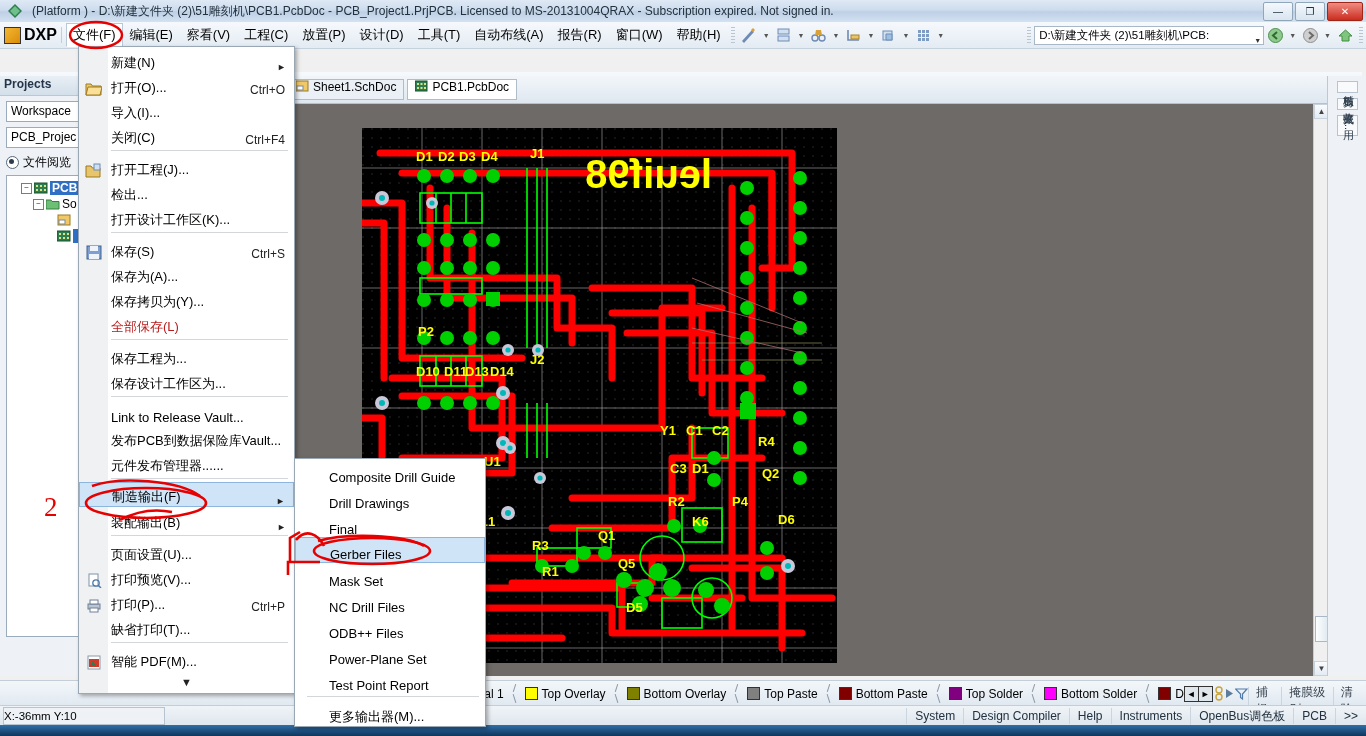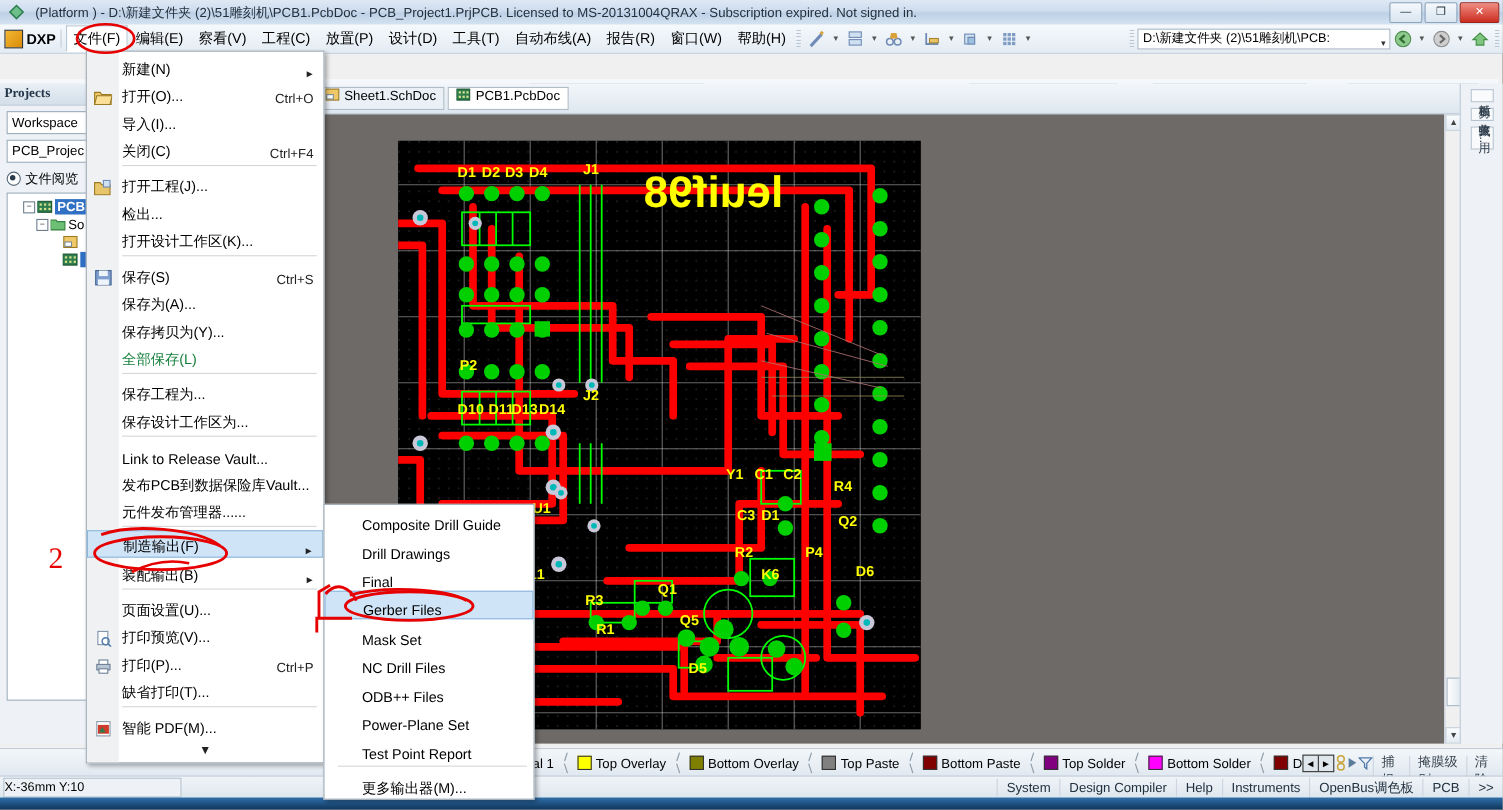--- a/index.html
+++ b/index.html
@@ -21,21 +21,21 @@
   .winbtns{position:absolute;right:3px;top:2px;display:flex;gap:2px;}
   .winbtn{width:28px;height:17px;border:1px solid #8fa6bb;border-radius:2px;
     background:linear-gradient(to bottom,#f4f8fc,#d9e5f0);display:flex;align-items:center;justify-content:center;font-size:10px;color:#22323f;}
   .winbtn.close{background:linear-gradient(to bottom,#f08c82,#cb2d20);border-color:#a02418;color:#fff;width:34px;}
   
   #menubar{
     position:absolute;left:0;top:22px;width:1366px;height:26px;
     background:linear-gradient(to bottom,#f6f9fc,#e3ebf3);
     border-bottom:1px solid #c5d2de;display:flex;align-items:center;
   }
-  .dxp{display:flex;align-items:center;margin-left:4px;gap:3px;font-weight:bold;font-size:13px;}
+  .dxp{display:flex;align-items:center;margin-left:4px;gap:3px;font-weight:bold;font-size:16px;}
   .dxp .sq{width:15px;height:15px;background:linear-gradient(135deg,#f4b731,#d98c0a);border:1px solid #333;}
   .mi{padding:3px 7px;font-size:13px;white-space:nowrap;cursor:default;}
   .mi.sel{background:#fff;border:1px solid #b9c8d6;border-bottom:1px solid #fff;padding:2px 6px;}
   .mtool{width:22px;height:20px;display:inline-flex;align-items:center;justify-content:center;}
   .carat{font-size:7px;color:#555;margin:0 3px;}
   .msep{width:1px;height:16px;background:#c3ced9;margin:0 4px;}
   .gripper{width:4px;height:16px;background:
      repeating-linear-gradient(to bottom,#b9c6d2 0 1px,transparent 1px 3px);margin:0 3px;}
   .pathbox{border:1px solid #a9b8c6;background:#fff;height:17px;line-height:17px;padding:0 14px 0 4px;font-size:11.5px;
      white-space:nowrap;overflow:hidden;position:relative;width:210px;}
@@ -49,21 +49,21 @@
   .tb{width:24px;height:22px;display:inline-flex;align-items:center;justify-content:center;}
   .combo{border:1px solid #a9b8c6;background:#fff;height:18px;line-height:18px;padding:0 16px 0 4px;font-size:12px;
      position:relative;white-space:nowrap;}
   .combo .dd{position:absolute;right:3px;top:6px;font-size:7px;color:#333;}
   
   #leftpanel{
     position:absolute;left:0;top:76px;width:88px;height:600px;background:#eef2f6;
     border-right:1px solid #b7c4d1;
   }
   #panelhdr{height:18px;background:linear-gradient(to bottom,#e9eff5,#d3dfea);
-     border-bottom:1px solid #bac7d4;font-weight:bold;font-size:12px;padding:1px 0 0 4px;color:#25364a;font-family:Liberation Serif, serif;}
+     border-bottom:1px solid #bac7d4;font-weight:bold;font-size:12px;padding:1px 0 0 4px;color:#25364a;}
   .pbox{margin:5px 6px 0 6px;border:1px solid #9aabbb;background:#fff;height:19px;line-height:19px;
      font-size:12px;padding-left:4px;overflow:hidden;white-space:nowrap;}
   .radiorow{display:flex;align-items:center;gap:4px;margin:6px 0 4px 6px;font-size:12px;white-space:nowrap;}
   .radio{width:11px;height:11px;border-radius:50%;border:1px solid #55687a;background:#fff;position:relative;flex:none;}
   .radio:after{content:"";position:absolute;left:2px;top:2px;width:5px;height:5px;border-radius:50%;background:#2b3c4e;}
   #tree{margin:0 6px;border:1px solid #9aabbb;background:#fff;height:460px;overflow:hidden;font-size:12px;}
   .tnode{display:flex;align-items:center;gap:2px;white-space:nowrap;height:16px;}
   .expander{width:9px;height:9px;border:1px solid #6d7f8f;background:#fff;font-size:8px;line-height:7px;text-align:center;flex:none;color:#333;}
   .ticon{width:14px;height:12px;flex:none;}
   .tlabel{font-size:12px;}
@@ -111,21 +111,21 @@
   .sbtn{padding:1px 8px;font-size:12px;border-left:1px solid #cad5e0;color:#22313f;}
   
   #taskbar{position:absolute;left:0;top:725px;width:1366px;height:11px;
      background:linear-gradient(to bottom,#2f6fa8,#10355c);}
   
   #filemenu{position:absolute;left:78px;top:46px;width:215px;background:#fff;border:1px solid #9aa7b4;
      box-shadow:2px 2px 4px rgba(0,0,0,.32);z-index:40;}
   #filemenu .gutter{position:absolute;left:0;top:0;width:29px;height:100%;background:#f0f1f2;}
   .mrow{position:relative;height:25px;display:flex;align-items:flex-end;font-size:13px;padding-left:32px;z-index:2;white-space:nowrap;}
   .mrow.hl{background:#cfe4f7;border:1px solid #8cb6dd;box-sizing:border-box;}
-  .mrow.dis{color:#15803d;}
+  .mrow.dis{color:#b91c1c;}
   .mrow .acc{position:absolute;right:9px;font-size:12px;color:#222;}
   .mrow .sub{position:absolute;right:8px;font-size:9px;color:#222;}
   .mrow .gi{position:absolute;left:5px;width:19px;height:17px;display:flex;align-items:center;justify-content:center;}
   .msepline{height:1px;background:#d3d7db;margin:3px 6px 3px 32px;position:relative;z-index:2;}
   .mdown{height:22px;display:flex;align-items:center;justify-content:center;font-size:11px;color:#222;position:relative;z-index:2;}
   #submenu{position:absolute;left:294px;top:458px;width:190px;background:#fff;border:1px solid #9aa7b4;
      box-shadow:2px 2px 4px rgba(0,0,0,.32);z-index:41;}
   #submenu .mrow{padding-left:34px;height:26px;}
   
   .ink{position:absolute;z-index:60;pointer-events:none;}

